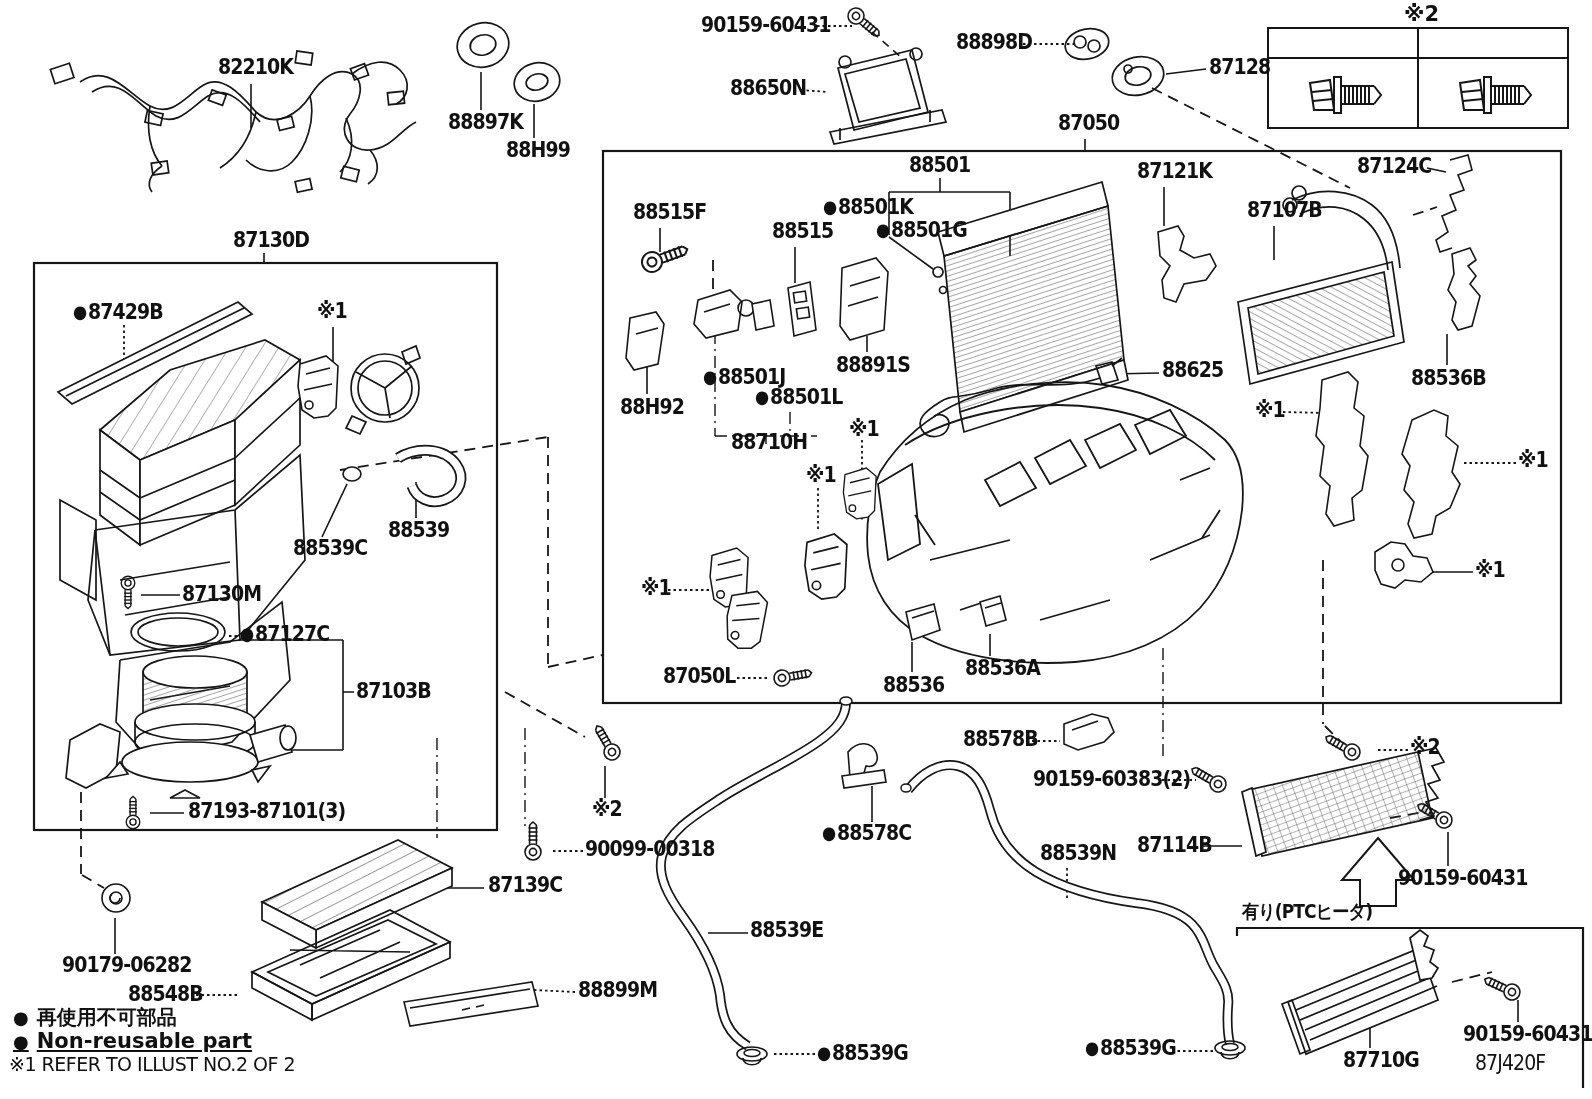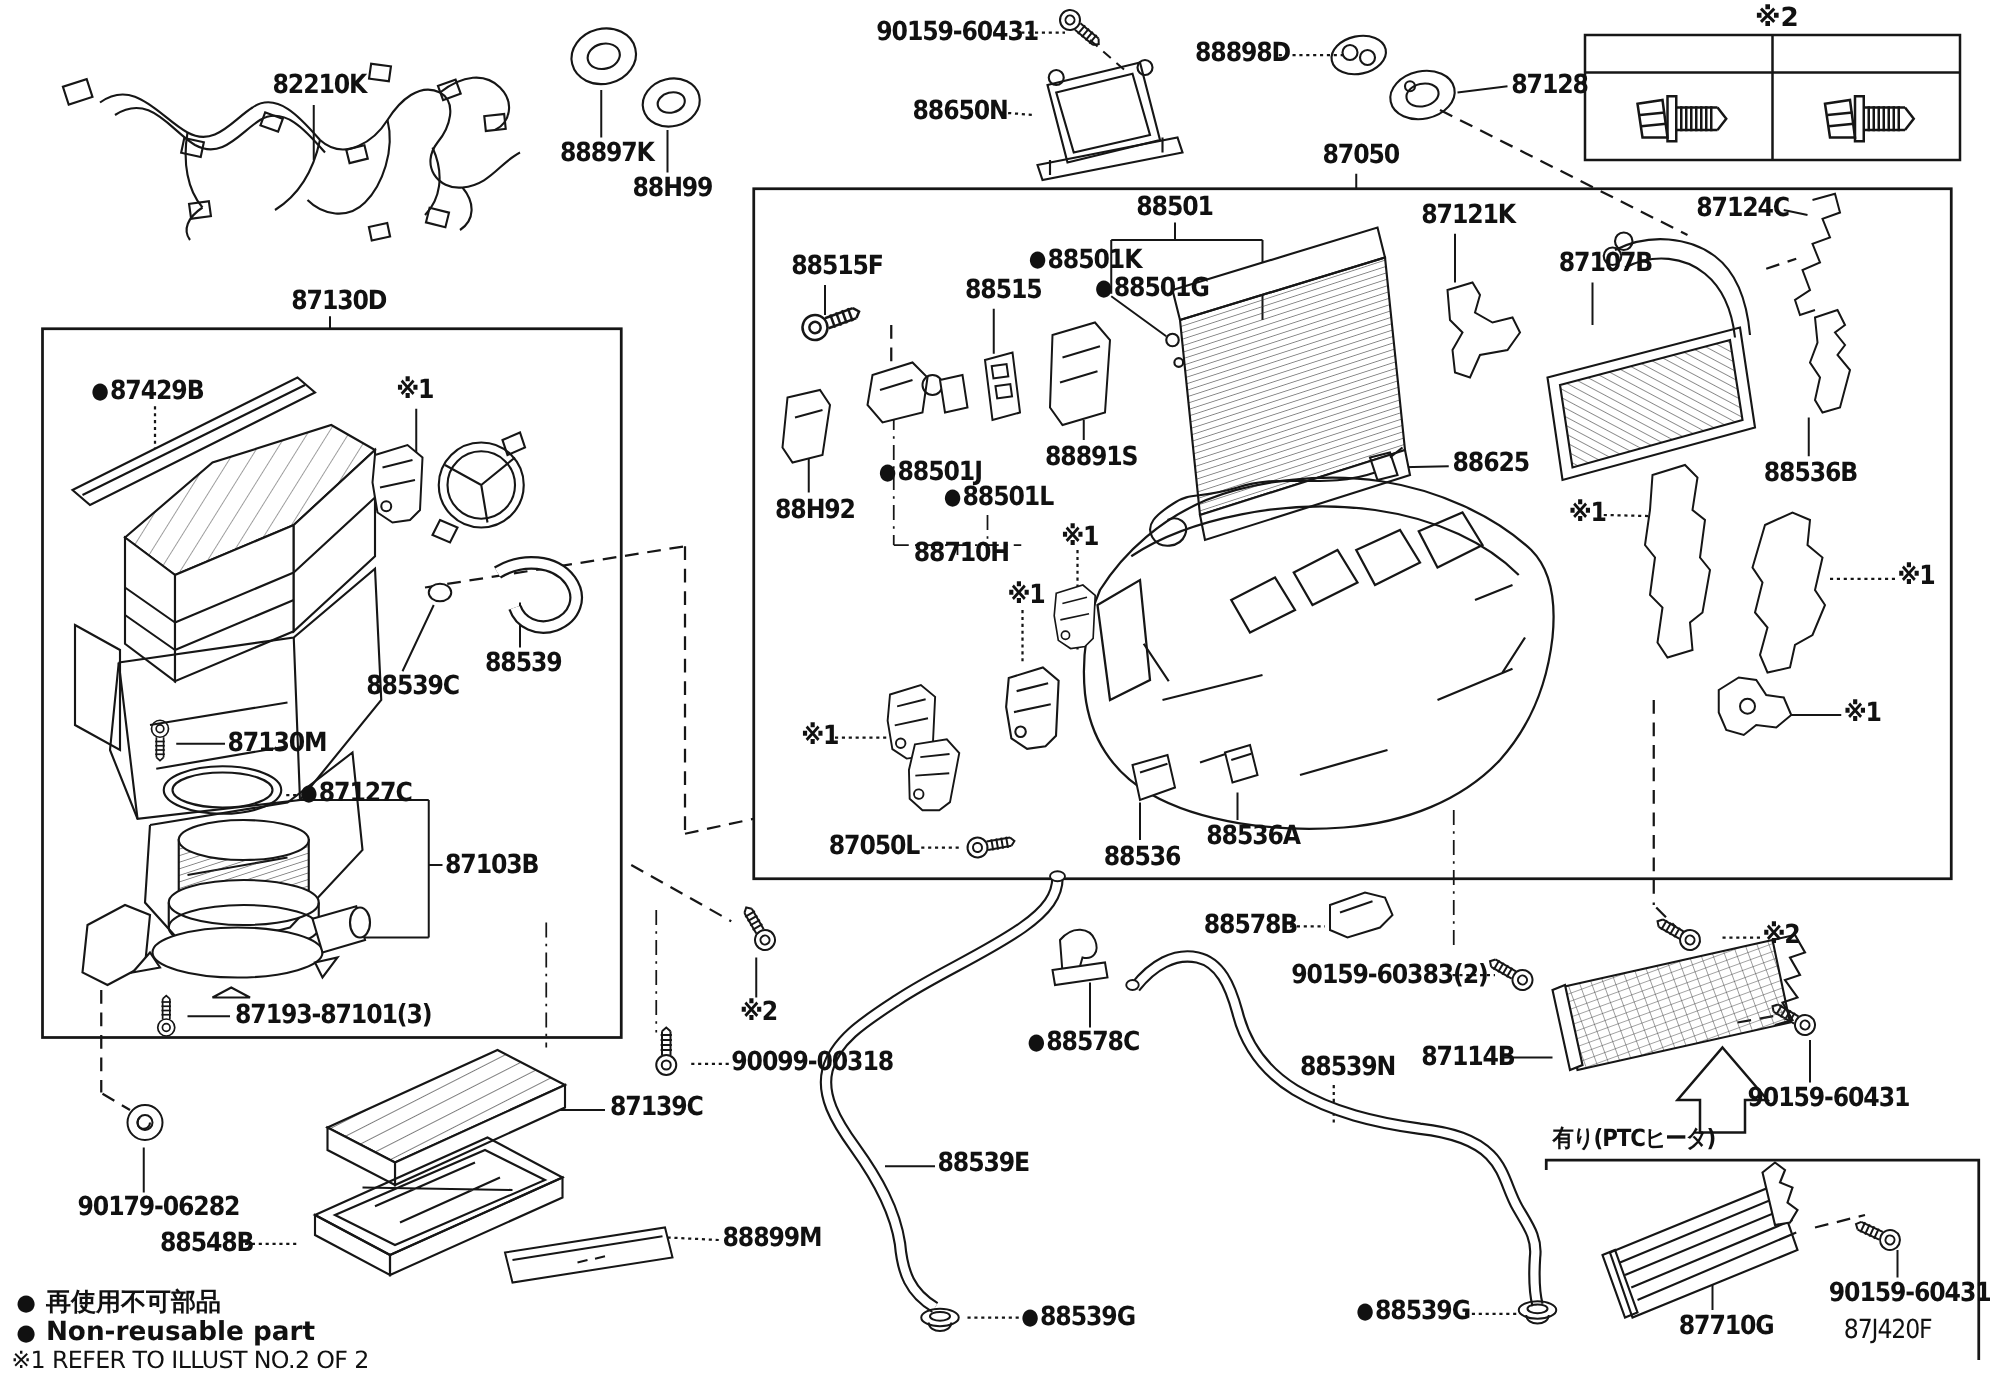--- a/index.html
+++ b/index.html
@@ -8,23 +8,23 @@
   #art{position:absolute;left:0;top:0;pointer-events:none;}
   .lbl{position:absolute;font-weight:700;font-size:21px;line-height:1;color:#111;
        white-space:nowrap;letter-spacing:-1px;transform:scaleX(.9);transform-origin:0 0;}
   .lbl .b{display:inline-block;margin-right:2px;font-size:18px;vertical-align:1px;}
   .ftable{position:absolute;left:1268px;top:28px;width:300px;height:100px;}
   .ftable .cell{position:absolute;top:0;width:150px;text-align:center;font-weight:700;
                 font-size:17.5px;letter-spacing:-1px;transform:scaleX(.92);transform-origin:center;
                 padding-top:7px;color:#111;white-space:nowrap;}
   .ftitle{position:absolute;left:1404px;top:2px;font-weight:700;font-size:21px;color:#111;}
   .legend{position:absolute;left:0;top:0;color:#111;}
-  .lg{position:absolute;white-space:nowrap;margin-top:24px;}
+  .lg{position:absolute;white-space:nowrap;}
   .lg1{left:13px;top:1004px;font-weight:700;font-size:20px;}
-  .lg2{left:13px;top:1029px;font-weight:700;font-size:21px;}
+  .lg2{left:13px;top:1029px;font-weight:700;font-size:21px;text-decoration:underline;}
   .lg3{left:9px;top:1053px;font-weight:400;font-size:19px;letter-spacing:-0.5px;}
   .lg .b{font-size:18px;margin-right:8px;}
 </style>
 </head>
 <body>
 
 <div id="stage">
 
   <svg id="art" width="1592" height="1099" viewBox="0 0 1592 1099">
     <defs>

